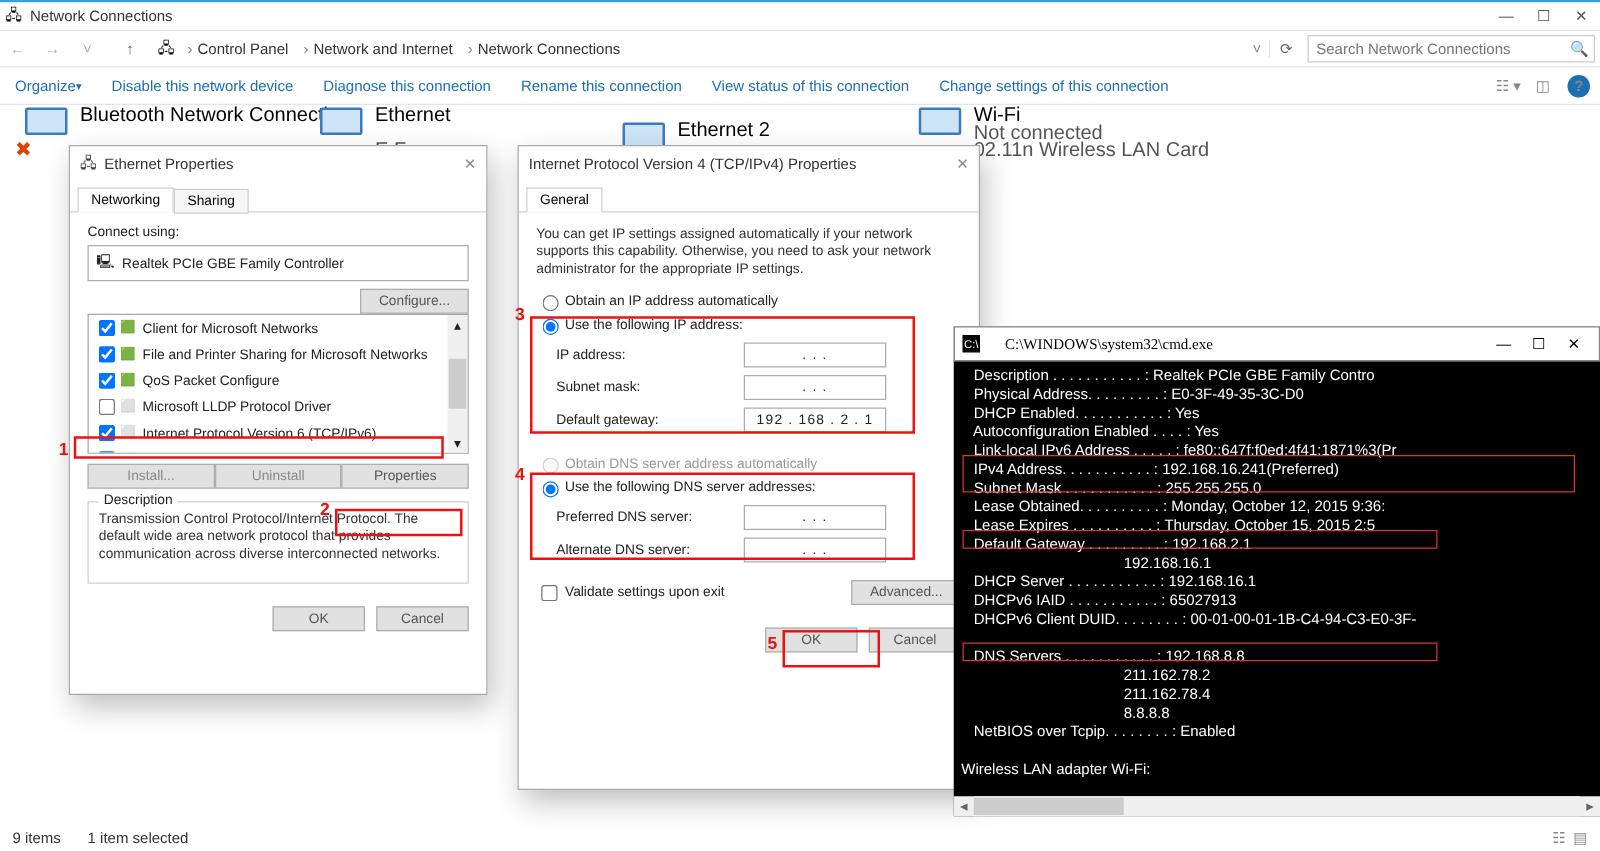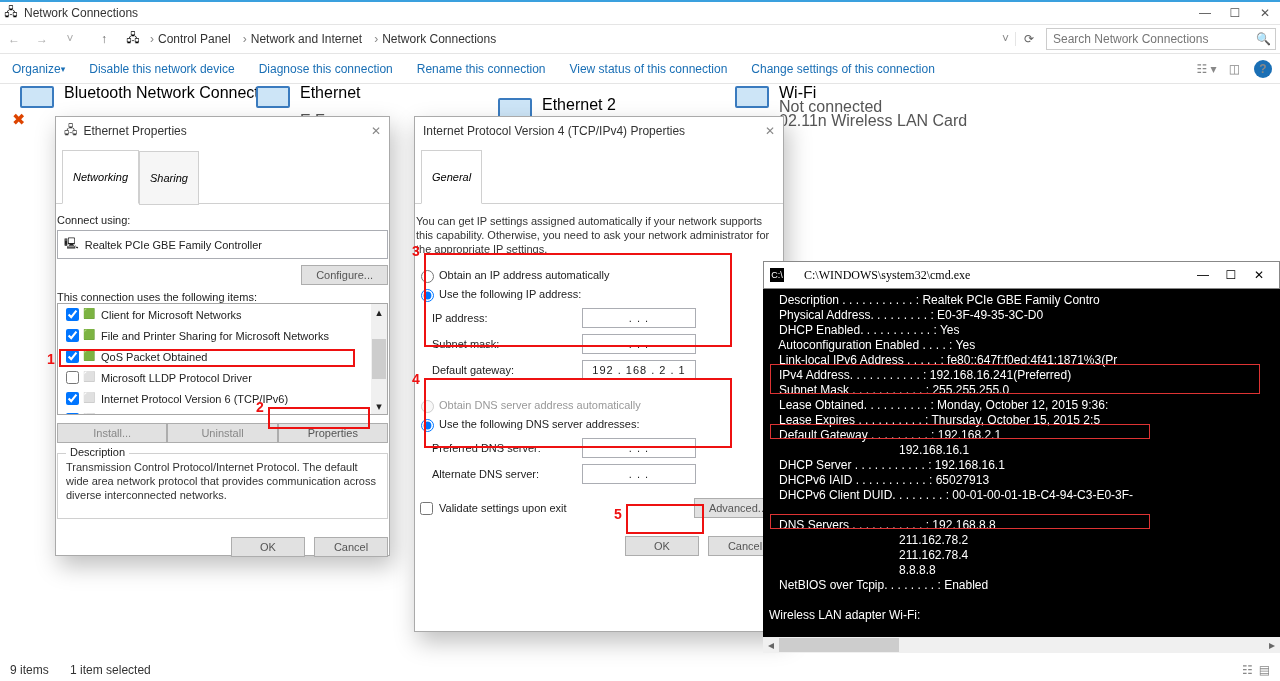--- a/index.html
+++ b/index.html
@@ -37,23 +37,23 @@
   .adapter .aname{font-weight:normal; color:#000;}
   .adapter .astat{color:#555;}
   .redx { position:absolute; left:-8px; top:24px; width:18px;height:18px;}
   .redx::before{content:"✖"; color:#d40; font-size:16px;}
 
   
   .dlg { position:absolute; background:#fff; border:1px solid #aaa; box-shadow:4px 10px 22px rgba(0,0,0,.25);}
   .dlg .dlgtitle { height:28px; display:flex; align-items:center; padding:0 8px; font-size:12px; color:#333;}
   .dlg .dlgtitle .close{margin-left:auto;color:#888;}
   .tabstrip { display:flex; padding:4px 6px 0 6px; border-bottom:1px solid #d0d0d0;}
-  .tab { padding:20px 10px; border:1px solid #d0d0d0; border-bottom:1px solid #fff; background:#fff; position:relative; top:1px; font-size:11px;font-style:italic;}
+  .tab { padding:3px 10px; border:1px solid #d0d0d0; border-bottom:1px solid #fff; background:#fff; position:relative; top:1px; font-size:11px;}
   .tab.inactive{ border-bottom:1px solid #d0d0d0; background:#f6f6f6; top:2px;}
-  .dlgbody { padding:10px 1px; font-size:11px; color:#222;}
+  .dlgbody { padding:10px 14px; font-size:11px; color:#222;}
   .fieldrow { display:flex; align-items:center; margin:6px 0;}
   .btn { border:1px solid #adadad; background:#e1e1e1; padding:3px 14px; font-size:11px; color:#555;}
   .btn.disabled{color:#888;}
   .groupbox { border:1px solid #d0d0d0; padding:6px 8px 8px 8px; margin-top:4px; position:relative;}
   .grouplabel { position:absolute; top:-8px; left:8px; background:#fff; padding:0 4px; font-size:11px;}
 
   .listbox { border:1px solid #a7a7a7; height:112px; overflow:hidden; position:relative;}
   .li { display:flex; align-items:center; padding:1px 4px; font-size:11px;}
   .li input{margin-right:4px;}
   .li .liic{width:14px;height:14px;margin-right:4px; font-size:10px;}
@@ -189,36 +189,35 @@
     <div class="tab">Networking</div>
     <div class="tab inactive">Sharing</div>
   </div>
   <div class="dlgbody">
     <div>Connect using:</div>
     <div style="border:1px solid #abadb3;padding:4px 6px;margin-top:4px;display:flex;align-items:center;">
       <span style="margin-right:6px;">🖳</span>
       <span>Realtek PCIe GBE Family Controller</span>
     </div>
     <div style="text-align:right;margin-top:6px;"><button class="btn">Configure...</button></div>
-    <div style="margin-top:6px;">This connection uses the following items:</div>
     <div class="listbox">
       <div class="li">
           <input type="checkbox" checked="" style="">
           <span class="liic">🟩</span>
           <span>Client for Microsoft Networks</span>
         </div>
       <div class="li">
           <input type="checkbox" checked="" style="">
           <span class="liic">🟩</span>
           <span>File and Printer Sharing for Microsoft Networks</span>
         </div>
       <div class="li">
           <input type="checkbox" checked="" style="">
           <span class="liic">🟩</span>
-          <span>QoS Packet Obtained</span>
+          <span>QoS Packet Configure</span>
         </div>
       <div class="li">
           <input type="checkbox" style="">
           <span class="liic">⬜</span>
           <span>Microsoft LLDP Protocol Driver</span>
         </div>
       <div class="li">
           <input type="checkbox" checked="" style="">
           <span class="liic">⬜</span>
           <span>Internet Protocol Version 6 (TCP/IPv6)</span>

